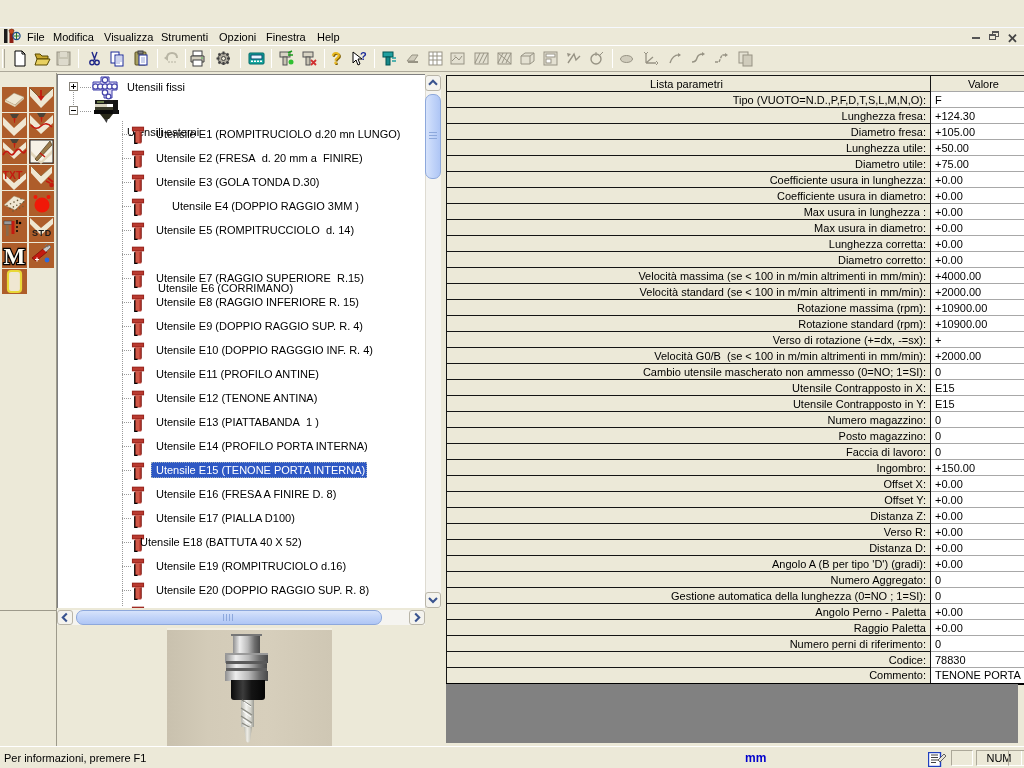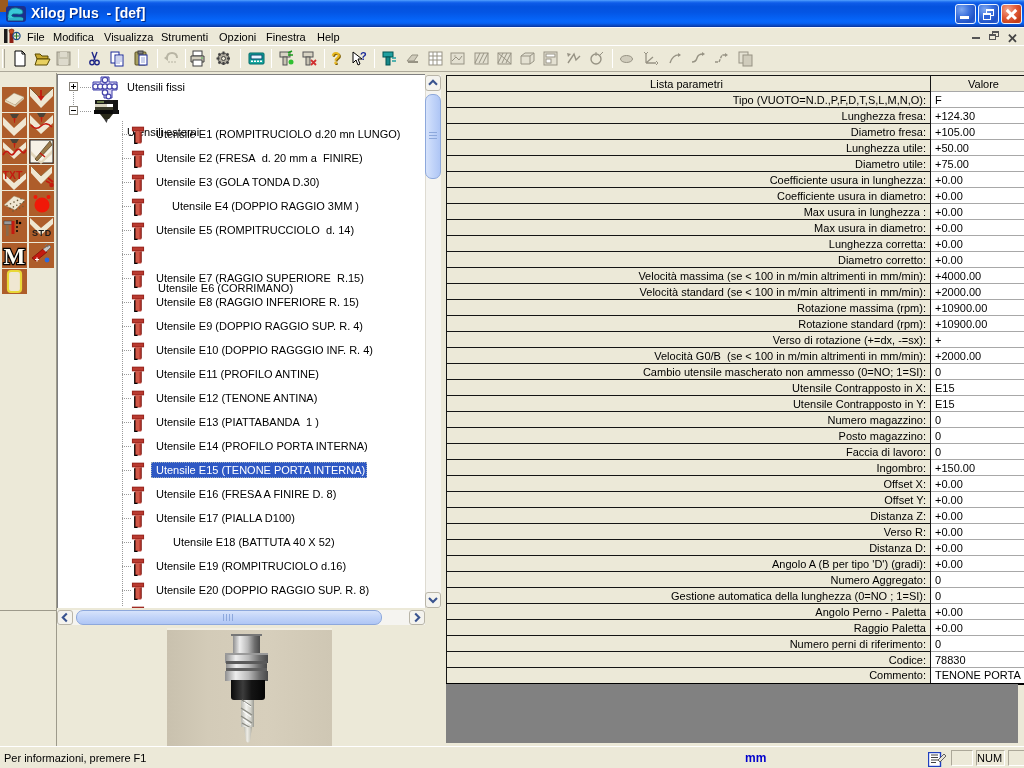--- a/index.html
+++ b/index.html
@@ -51,40 +51,20 @@
 .pmbox { position:absolute; width:9px; height:9px; border:1px solid #848078; background:#fff; }
 .pmbox i { display:block; } .pmbox .h { position:absolute; left:1px; top:3px; width:5px; height:1px; background:#000; }
 .pmbox .v { position:absolute; left:3px; top:1px; width:1px; height:5px; background:#000; }
 .sbpanel { top:3px; height:16px; border:1px solid; border-color:#ACA899 #fff #fff #ACA899; font-size:11px; padding-top:1px; }
 #params td.val { border-bottom:1px solid #A8A8A8; border-right:1px solid #141414; }
 table#params { border:1px solid #000; border-bottom:2px solid #000; }
 </style>
 </head>
 <body>
 <div id="root">
-  <div id="titlebar" class="abs">
-    <div class="abs" style="left:0;top:0;width:8px;height:12px;background:#9C5A1E;"></div>
-    <svg class="abs" style="left:5px;top:3px;" width="22" height="22" viewBox="0 0 22 22">
-      <rect x="1" y="3" width="20" height="16" rx="3" fill="#1B2F8E"></rect>
-      <path d="M4 8 Q7 4 12 5 Q18 6 18 9 Q18 12 12 11 L8 11 Q5 13 9 14 L15 14 Q19 14 18 17 L6 17 Q2 16 3 12 Z" fill="#39C8D8" stroke="#0A6F80" stroke-width="0.8"></path>
-      <rect x="3" y="15" width="15" height="2.5" fill="#2EB4C8"></rect>
-    </svg>
-    <div id="title-text" class="abs">Xilog Plus&nbsp; - [def]</div>
-    <div class="tbtn blue abs" style="left:955px;">
-      <div class="glyph" style="left:4px;top:11px;width:9px;height:3px;background:#fff;"></div>
-    </div>
-    <div class="tbtn blue abs" style="left:978px;">
-      <div class="glyph" style="left:7px;top:4px;width:8px;height:7px;border:1px solid #fff;border-top-width:2px;"></div>
-      <div class="glyph" style="left:4px;top:8px;width:8px;height:7px;border:1px solid #fff;border-top-width:2px;background:#2E63D8;"></div>
-    </div>
-    <div class="tbtn abs" id="btn-close" style="left:1001px;">
-      <div class="glyph" style="left:3px;top:8px;width:13px;height:2.5px;background:#fff;transform:rotate(45deg);"></div>
-      <div class="glyph" style="left:3px;top:8px;width:13px;height:2.5px;background:#fff;transform:rotate(-45deg);"></div>
-    </div>
-  </div>
   <div id="menubar" class="abs">
     <svg class="abs" style="left:3px;top:0px;" width="18" height="17" viewBox="0 0 18 17">
       <rect x="1" y="1" width="3.5" height="14" fill="#1A1A1A"></rect>
       <path d="M6 2 q3 -2 5 0 l-1 4 h-3 z" fill="#C84A20" stroke="#5a1a08" stroke-width="0.6"></path>
       <rect x="6.5" y="6" width="4" height="9" fill="#8B2015"></rect>
       <circle cx="13.5" cy="8" r="3.6" fill="#E8E4D8" stroke="#1a4a8a" stroke-width="1.2"></circle>
       <path d="M13.5 5 v6 M11 8 h5" stroke="#2a7a2a" stroke-width="1"></path>
     </svg>
     <div class="menu-item" style="left:27px;">File</div>
     <div class="menu-item" style="left:53px;">Modifica</div>
@@ -559,21 +539,21 @@
 <div class="ti" style="left:98px;top:437px;">Utensile E17 (PIALLA D100)</div>
 <div class="doth" style="left:64px;top:467px;width:9px;"></div>
 <svg class="drill" style="left:73px;top:459px;" width="15" height="20" viewBox="0 0 15 20">
 <rect x="1" y="0" width="13" height="5" fill="#96231C"></rect>
 <rect x="2" y="1" width="11" height="3" fill="#B93A30"></rect>
 <rect x="4" y="5" width="7" height="13" fill="#BB3A30"></rect>
 <rect x="5" y="5" width="4" height="12" fill="#D05848"></rect>
 <path d="M4 6 v12 h3" fill="none" stroke="#000" stroke-width="1.3"></path>
 <path d="M11 5 v12" stroke="#7A1A14" stroke-width="1"></path>
 </svg>
-<div class="ti" style="left:115px;top:461px;">Utensile E18 (BATTUTA 40 X 52)</div>
+<div class="ti" style="left:82px;top:461px;">Utensile E18 (BATTUTA 40 X 52)</div>
 <div class="doth" style="left:64px;top:491px;width:9px;"></div>
 <svg class="drill" style="left:73px;top:483px;" width="15" height="20" viewBox="0 0 15 20">
 <rect x="1" y="0" width="13" height="5" fill="#96231C"></rect>
 <rect x="2" y="1" width="11" height="3" fill="#B93A30"></rect>
 <rect x="4" y="5" width="7" height="13" fill="#BB3A30"></rect>
 <rect x="5" y="5" width="4" height="12" fill="#D05848"></rect>
 <path d="M4 6 v12 h3" fill="none" stroke="#000" stroke-width="1.3"></path>
 <path d="M11 5 v12" stroke="#7A1A14" stroke-width="1"></path>
 </svg>
 <div class="ti" style="left:98px;top:485px;">Utensile E19 (ROMPITRUCIOLO d.16)</div>
@@ -844,16 +824,16 @@
   </div>
   <div id="statusbar" class="abs">
 <div class="abs" style="left:4px;top:5px;">Per informazioni, premere F1</div>
 <div class="abs" style="left:745px;top:4px;color:#0000CC;font-weight:bold;font-size:12px;">mm</div>
 <svg class="abs" style="left:928px;top:5px;" width="18" height="15" viewBox="0 0 18 15">
  <rect x="0.5" y="0.5" width="12" height="14" fill="#fff" stroke="#2040C0" stroke-width="1.4"></rect>
  <path d="M3 3 h7 M3 5.5 h7 M3 8 h7 M3 10.5 h5" stroke="#404040" stroke-width="1"></path>
  <path d="M10 8 L16 2 L18 4 L12 10 Z" fill="#E8E4D8" stroke="#404040" stroke-width="0.8"></path>
 </svg>
 <div class="sbpanel abs" style="left:951px;width:22px;"></div>
-<div class="sbpanel abs" style="left:976px;width:29px;">NUM</div>
+<div class="sbpanel abs" style="left:976px;width:46px;text-align:center;">NUM</div>
 <div class="sbpanel abs" style="left:1008px;width:24px;"></div>
 </div>
 </div>
 
 </body></html>

